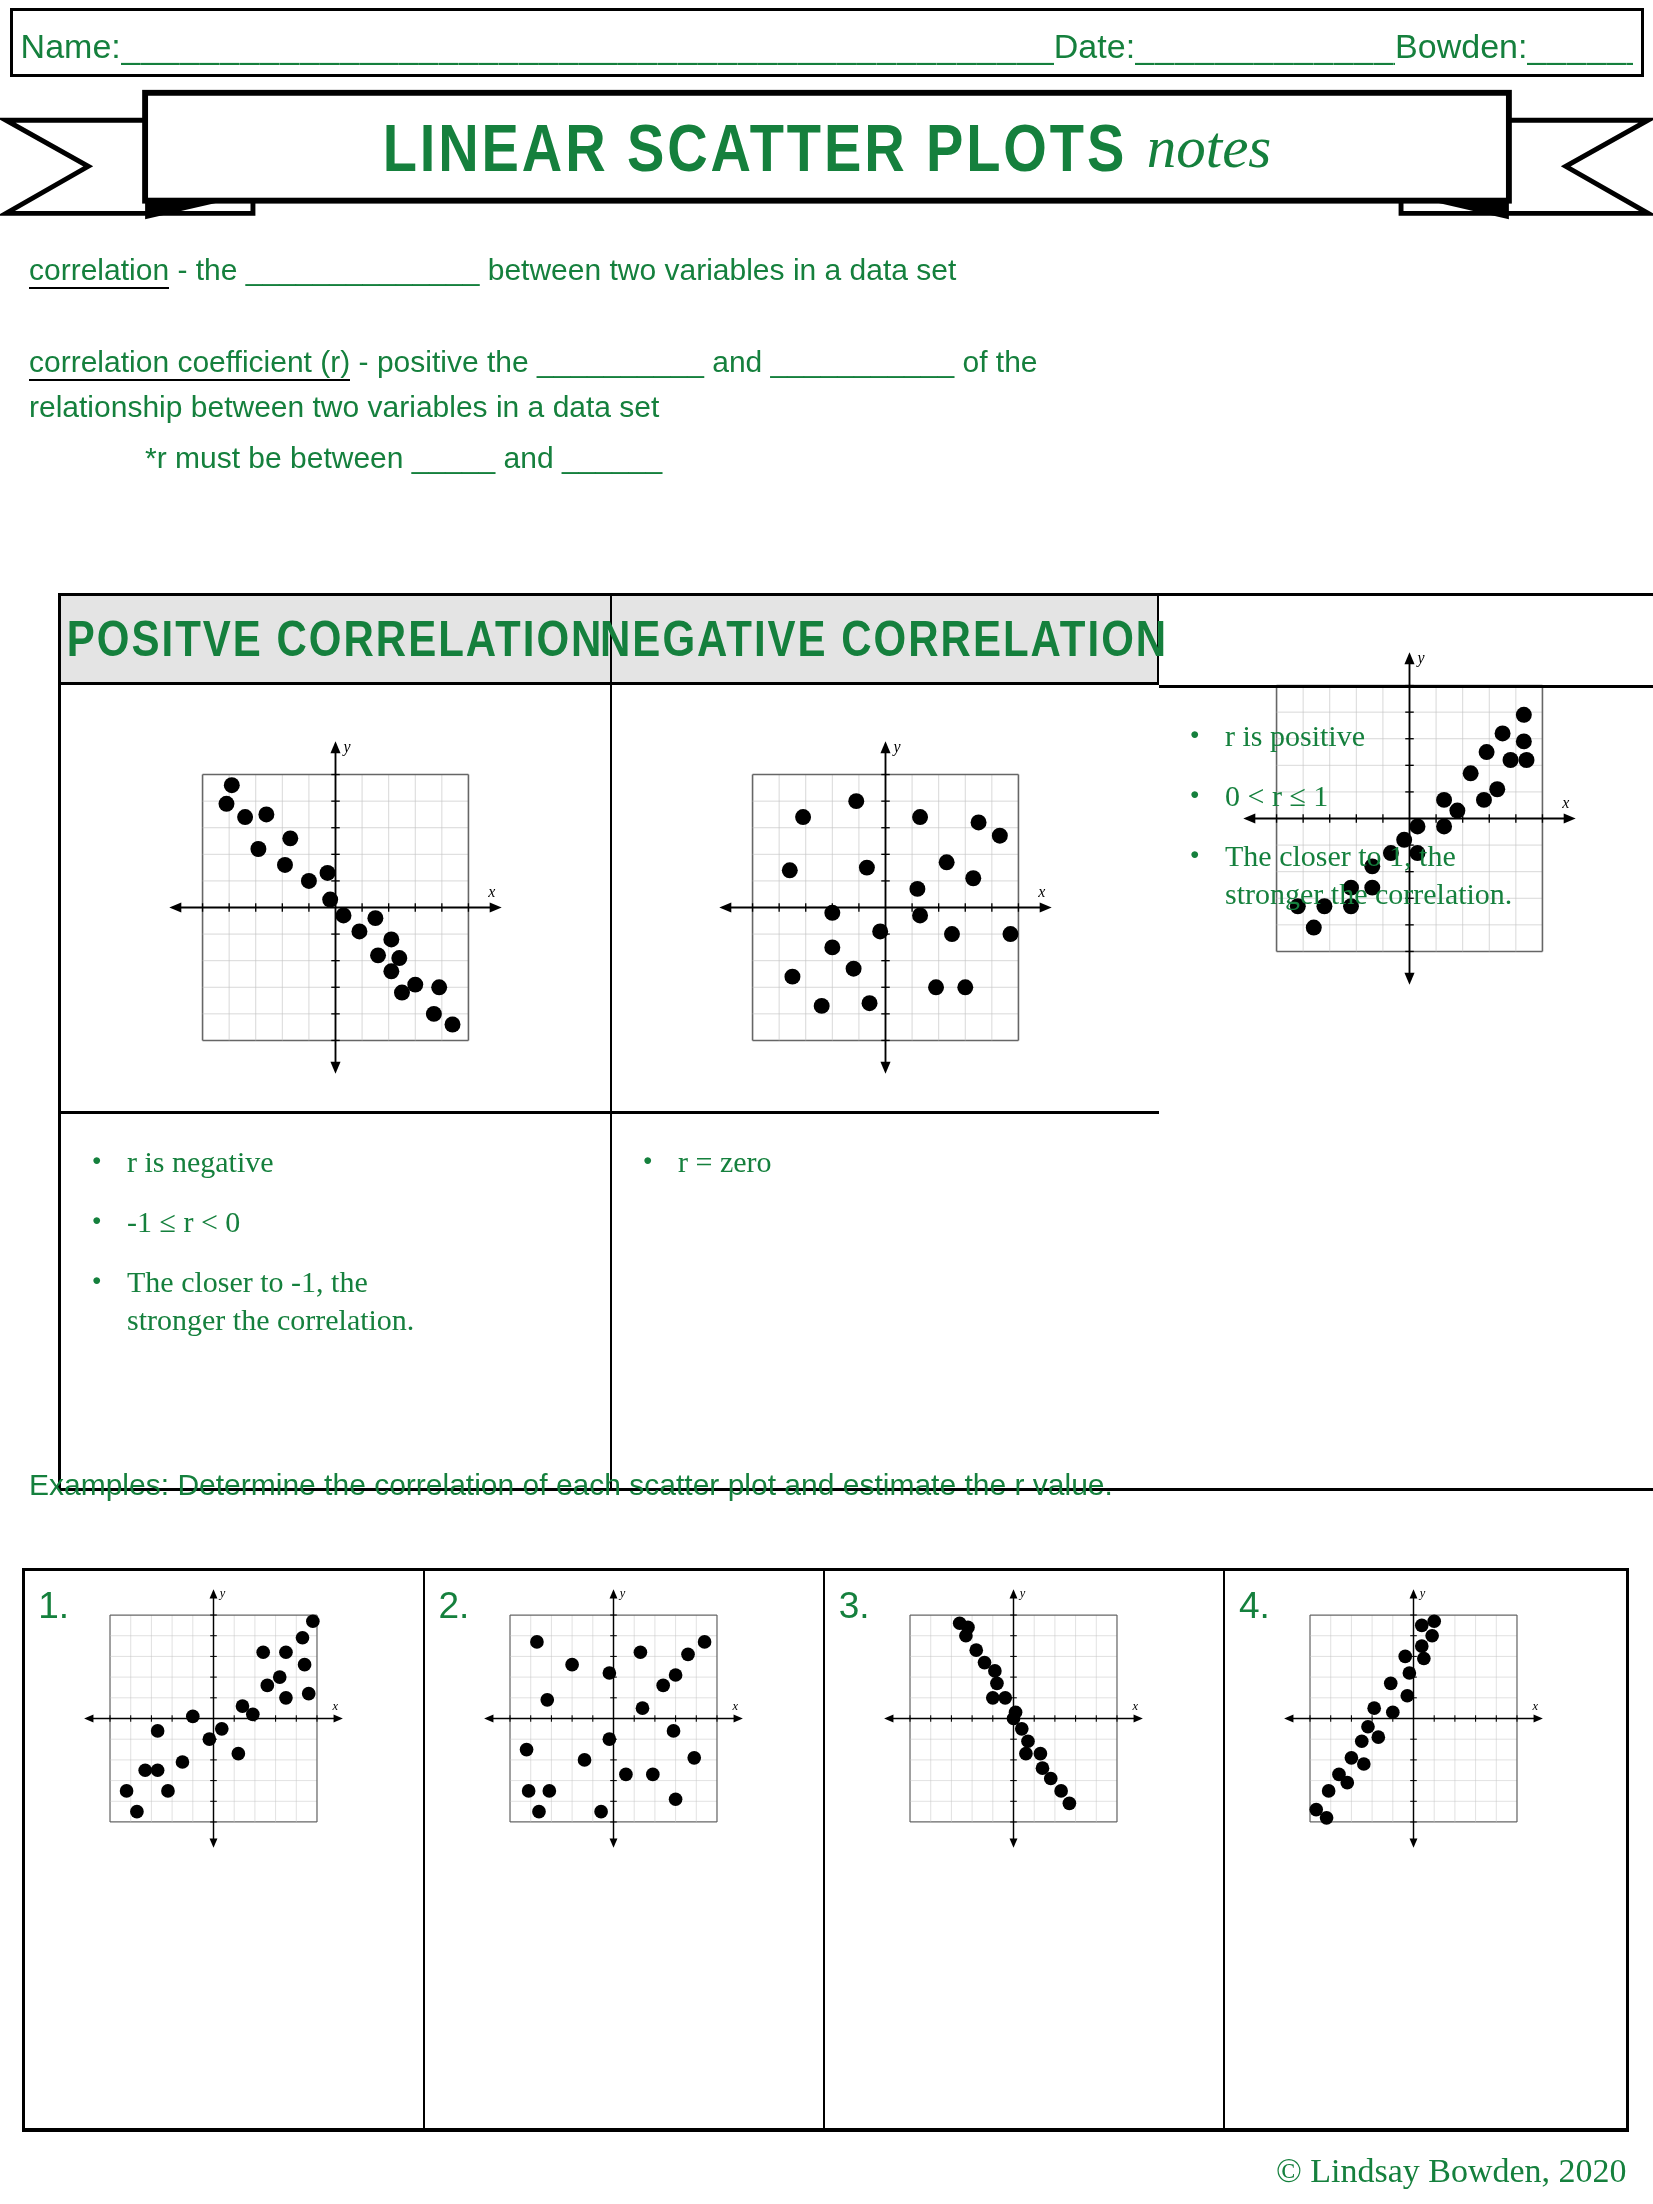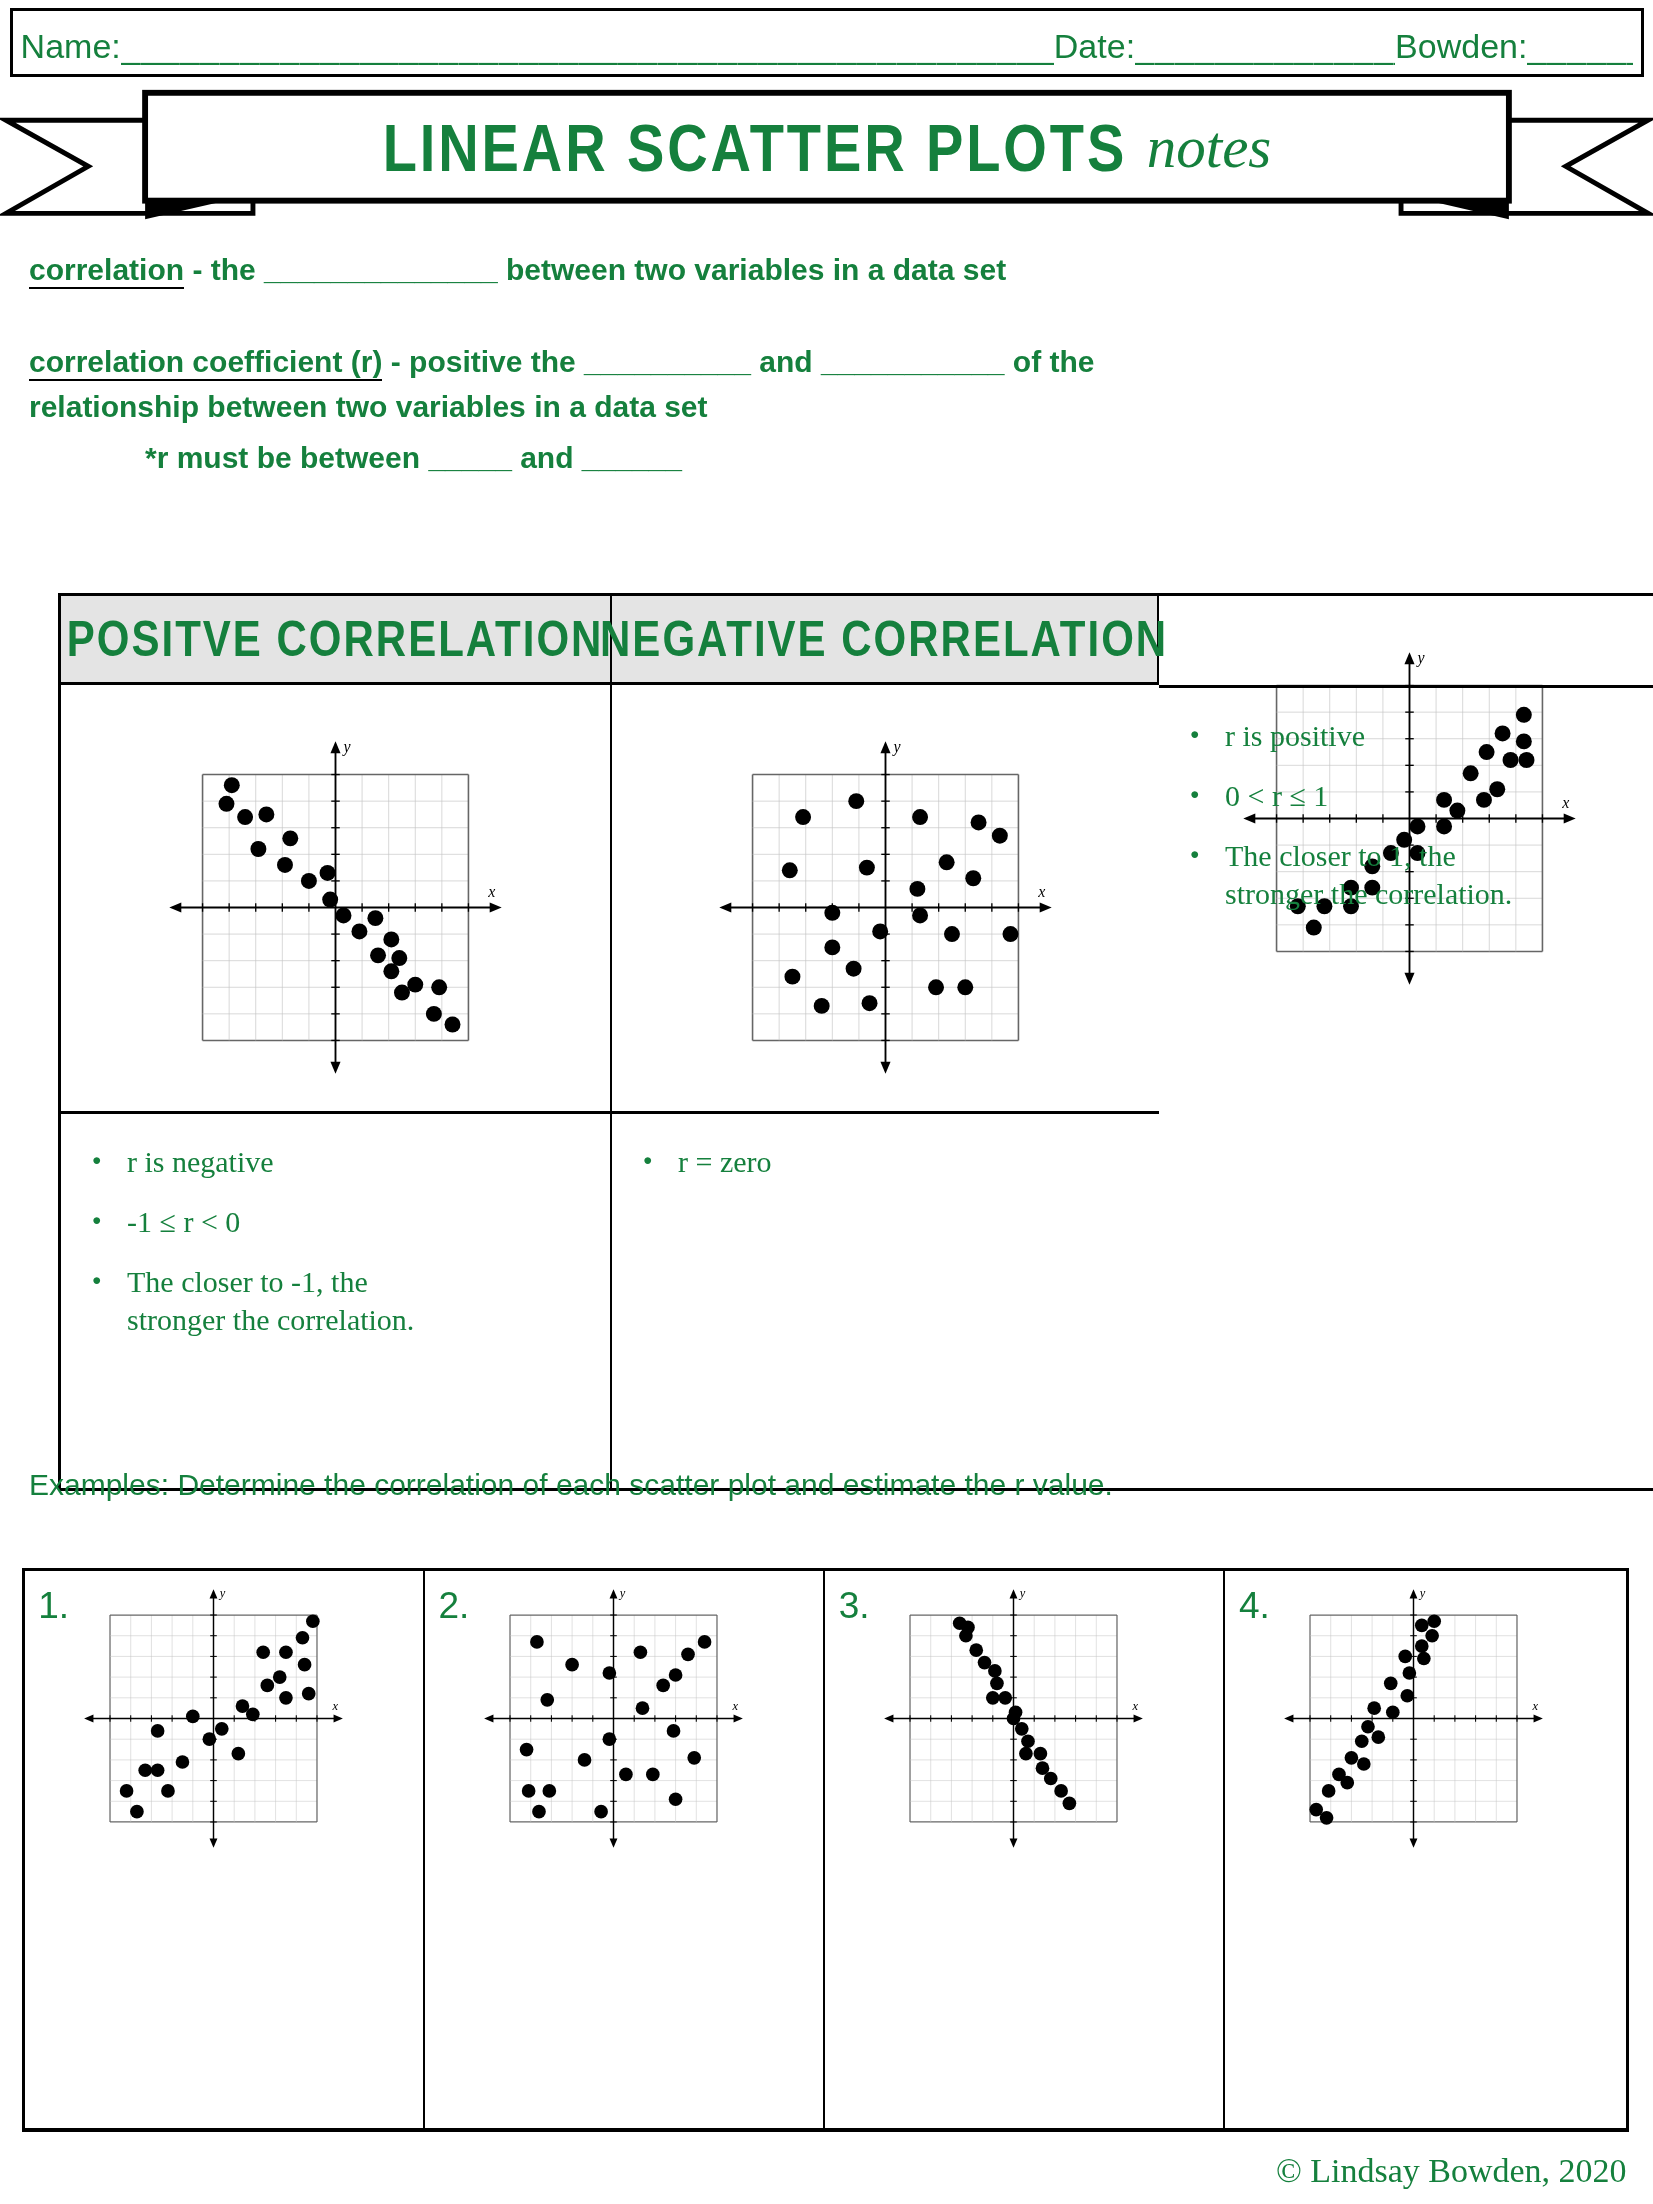--- a/index.html
+++ b/index.html
@@ -19,21 +19,21 @@
   
   .banner-svg{position:absolute;top:80px;left:0;width:1654px;height:157px;}
   .banner-title{position:absolute;top:93px;left:0;width:1654px;height:108px;
                 display:flex;align-items:center;justify-content:center;}
   .banner-title .caps{display:inline-block;font-weight:bold;font-size:56px;letter-spacing:2.9px;
                       transform:scaleY(1.18);}
   .banner-title .script{display:inline-block;margin-left:19.6px;font-family:"Liberation Serif",serif;
                         font-style:italic;font-size:59px;}
 
   
-  .defs{position:absolute;top:247px;left:29px;width:1588px;font-size:30px;line-height:1.5;font-weight:bold;}
+  .defs{position:absolute;top:247px;left:29px;width:1588px;font-size:30px;line-height:1.5;}
   .defs p{margin:0;}
   .defs .para2{margin-top:47px;}
   .defs .indent{margin-left:116px;margin-top:5.9px;}
   .term{border-bottom:2.9px solid #000;padding-bottom:1px;}
 
   
   .main-table{position:absolute;top:593px;left:21.6px;width:1607px;height:898px;
               border:3.9px solid #000;box-sizing:border-box;display:grid;
               grid-template-columns:551px 547px 1fr;grid-template-rows:89px 426px 1fr;margin-left:36px;}
   .main-table .cell{box-sizing:border-box;border-right:2.9px solid #000;}

